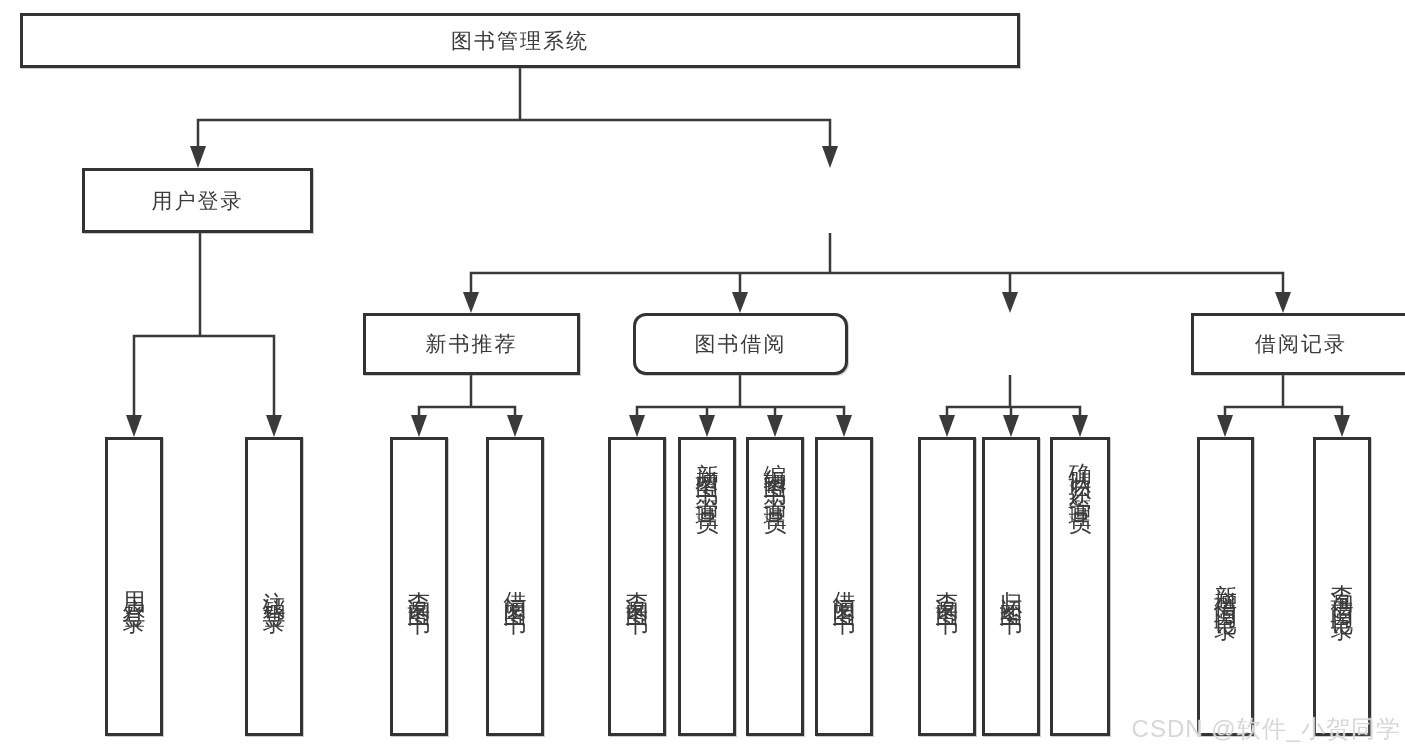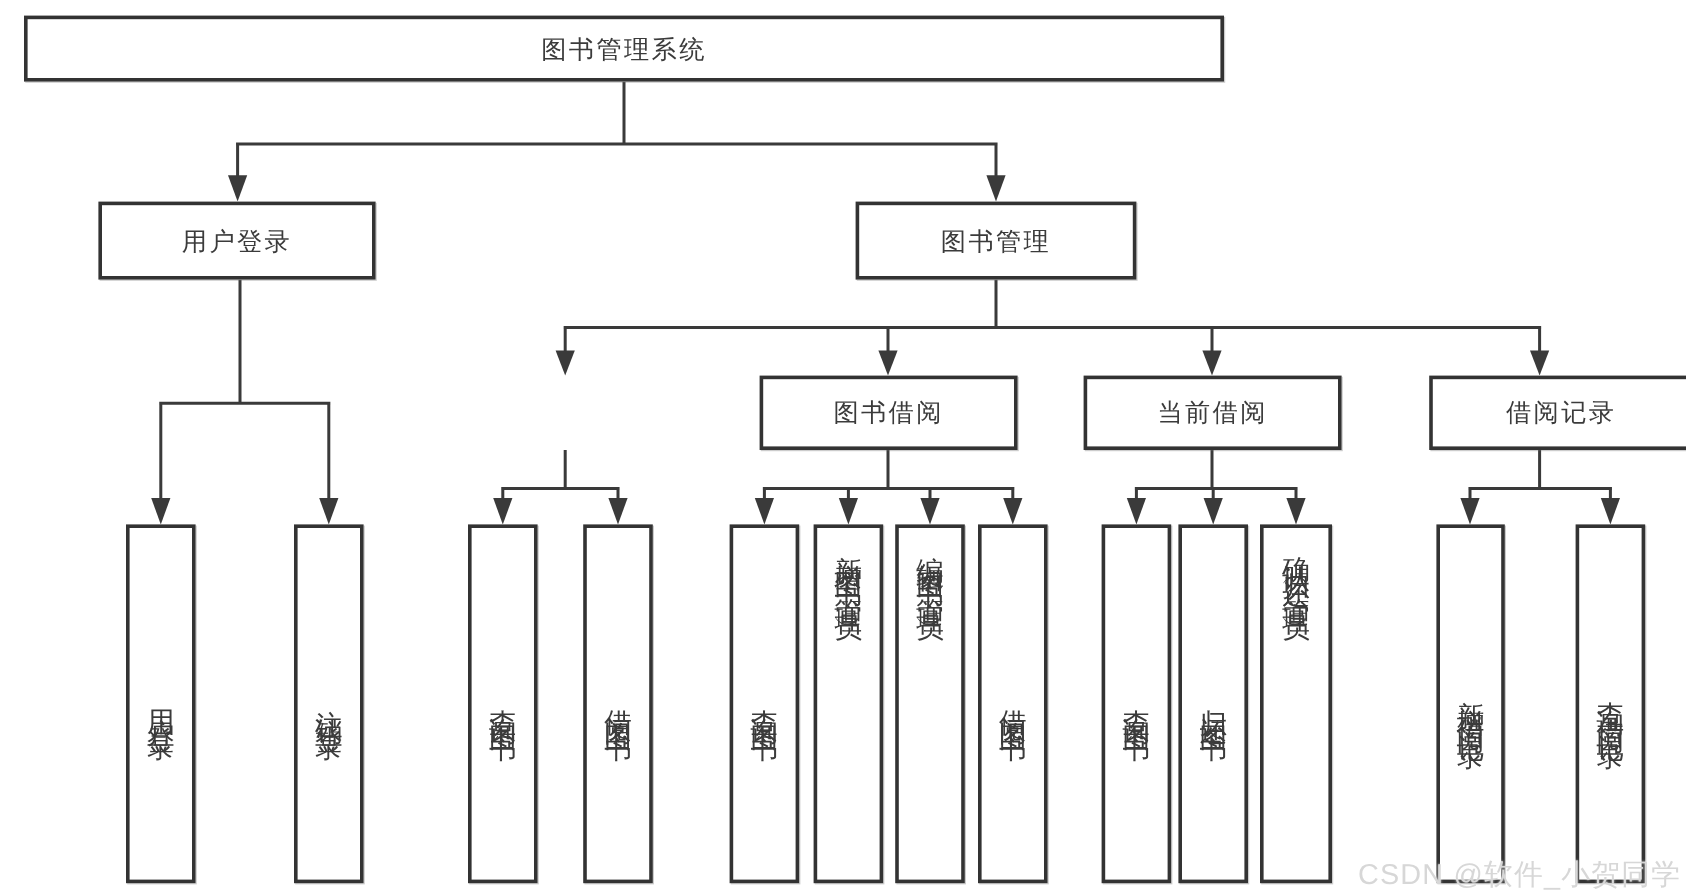--- a/index.html
+++ b/index.html
@@ -105,24 +105,23 @@
       <polygon points="1003,415 1019,415 1011,437"></polygon>
       <polygon points="1072,415 1088,415 1080,437"></polygon>
       <polygon points="1217,415 1233,415 1225,437"></polygon>
       <polygon points="1334,415 1350,415 1342,437"></polygon>
     </g>
   </svg>
 
   <div class="box hbox" style="left:20px; top:13px; width:1000px; height:55px;">图书管理系统</div>
 
   <div class="box hbox" style="left:82px; top:168px; width:231px; height:65px;">用户登录</div>
-  <div class="box hbox" style="left:713px; top:168px; width:234px; height:65px;">图书管理</div>
 
-  <div class="box hbox" style="left:633px; top:313px; width:215px; height:62px;">图书借阅</div>
-  <div class="box hbox" style="left:903px; top:313px; width:215px; height:62px;">当前借阅</div>
+  <div class="box hbox" style="left:363px; top:313px; width:217px; height:62px;">新书推荐</div>
+  <div class="box hbox" style="left:633px; top:313px; width:215px; height:62px;border-radius:13px;">图书借阅</div>
   <div class="box hbox" style="left:1173px; top:313px; width:220px; height:62px;margin-left:18px;">借阅记录</div>
 
   <div class="box leaf" style="left:105px; top:437px; width:58px; height:299px;">用户登录</div>
   <div class="box leaf" style="left:245px; top:437px; width:58px; height:299px;">注销登录</div>
 
   <div class="box leaf" style="left:390px; top:437px; width:58px; height:299px;">查询图书</div>
   <div class="box leaf" style="left:486px; top:437px; width:58px; height:299px;">借阅图书</div>
 
   <div class="box leaf" style="left:608px; top:437px; width:58px; height:299px;">查询图书</div>
   <div class="box leaf tall" style="left:678px; top:437px; width:58px; height:299px;">新增图书（管理员）</div>

